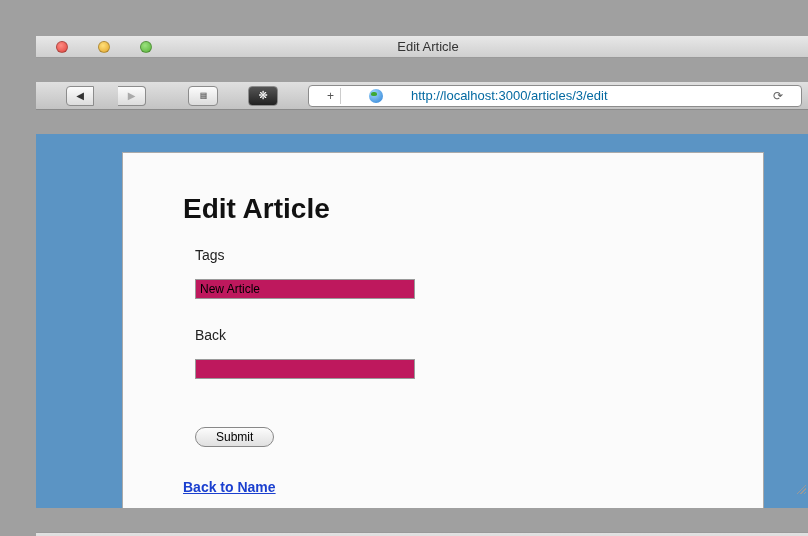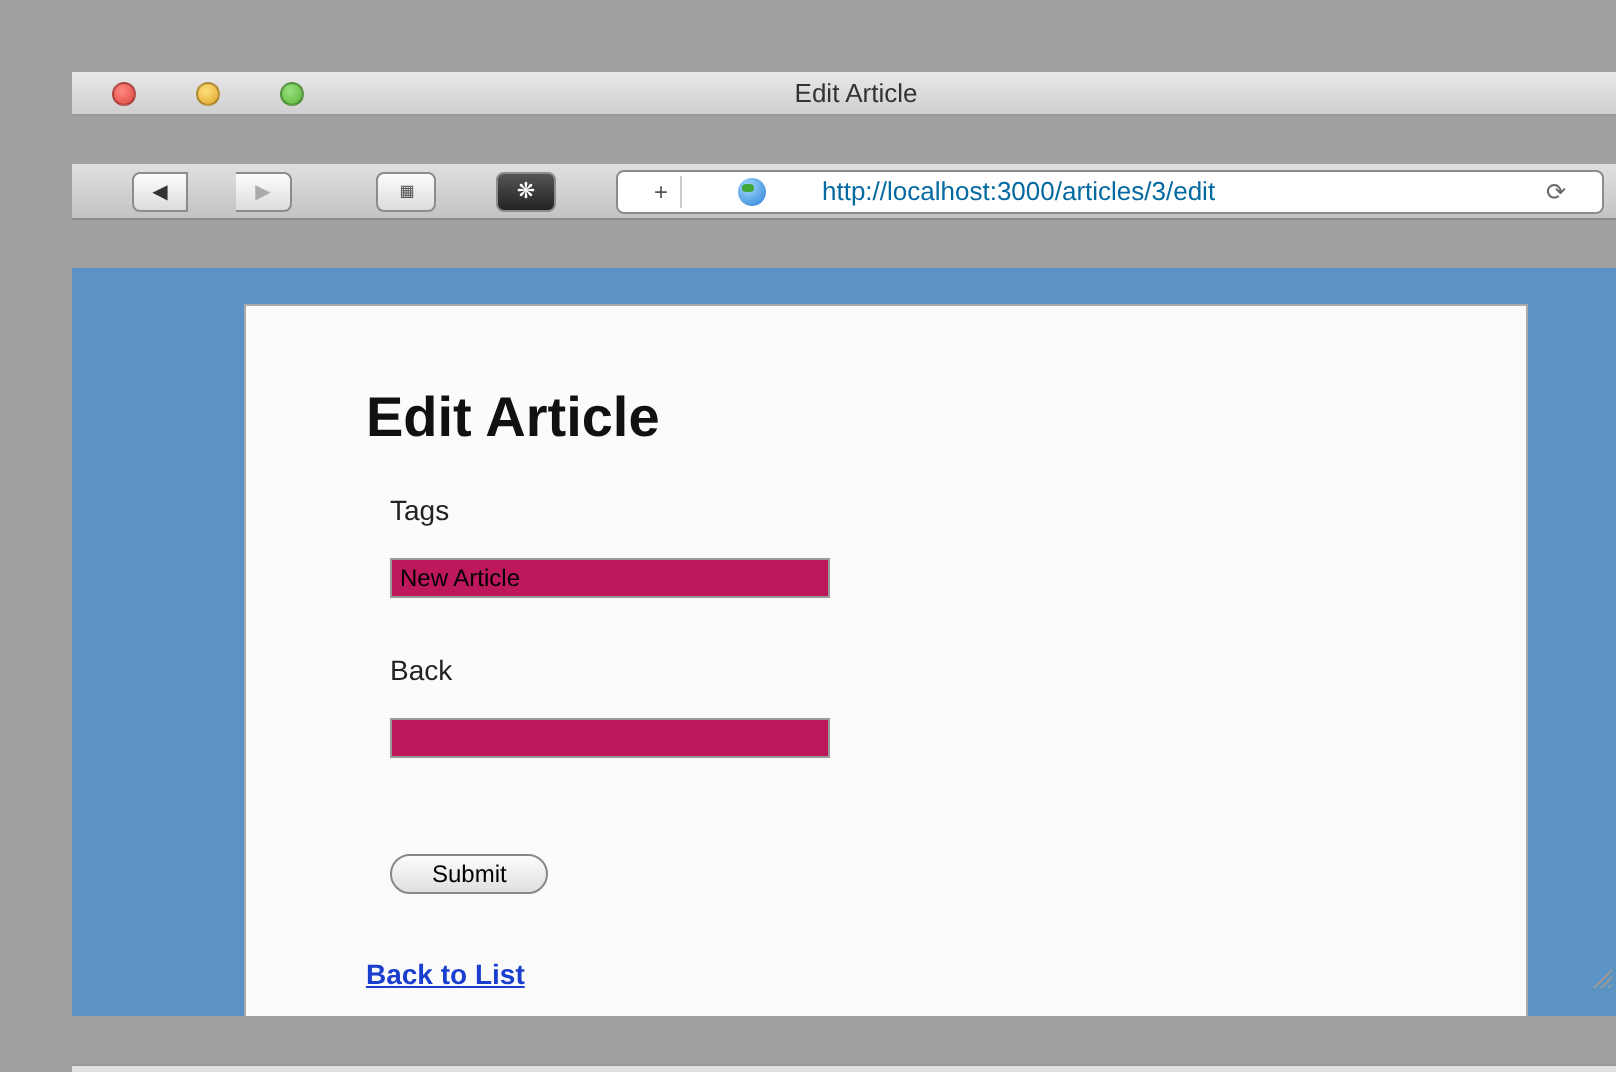--- a/index.html
+++ b/index.html
@@ -275,18 +275,18 @@
     <div class="form-group">
       <label class="form-label">Back</label>
       <input class="text-input" type="text" value="" style="">
     </div>
 
 
     <div class="submit-row">
       <button class="submit-btn">Submit</button>
     </div>
 
-    <a href="#" class="back-link">Back to List</a>
+    <a href="#" class="back-link">Back to Name</a>
   </div>
   <div class="resize-grip"></div>
 </div>
 
 <div class="statusbar"></div>
 
 </body></html>

